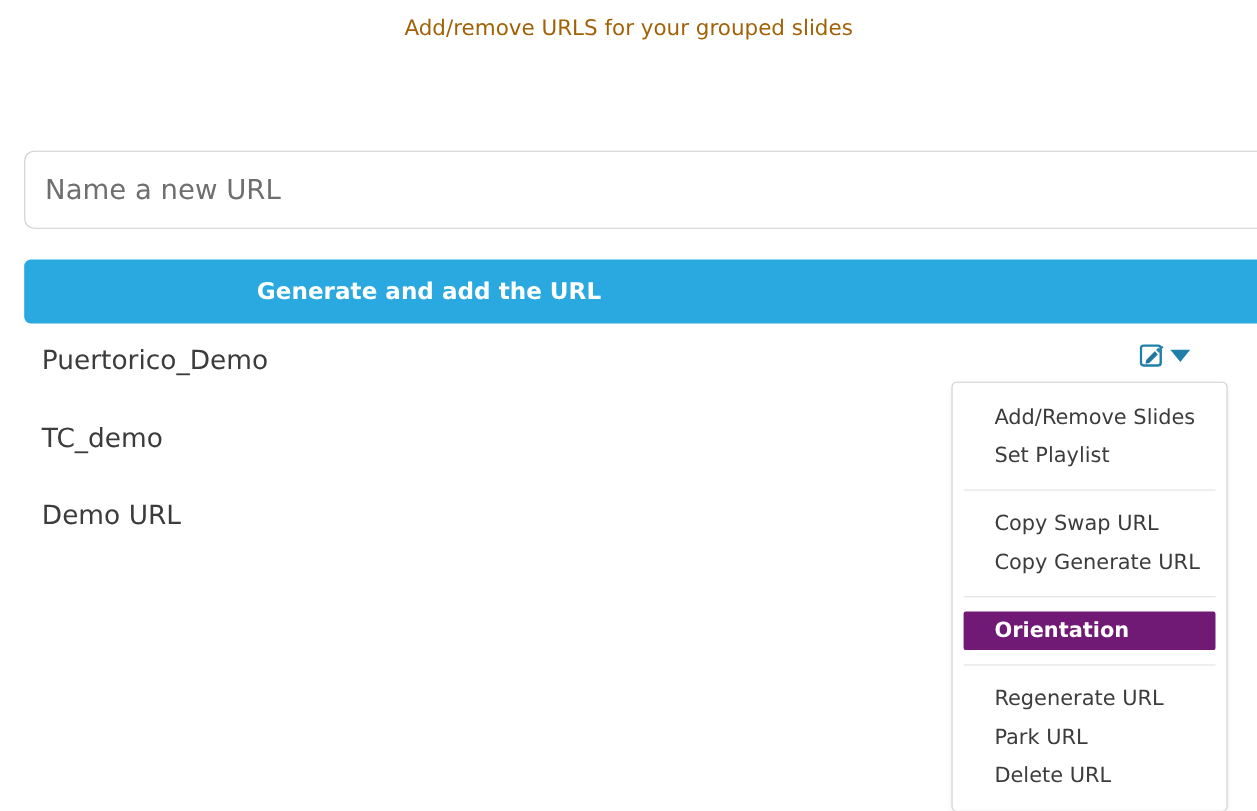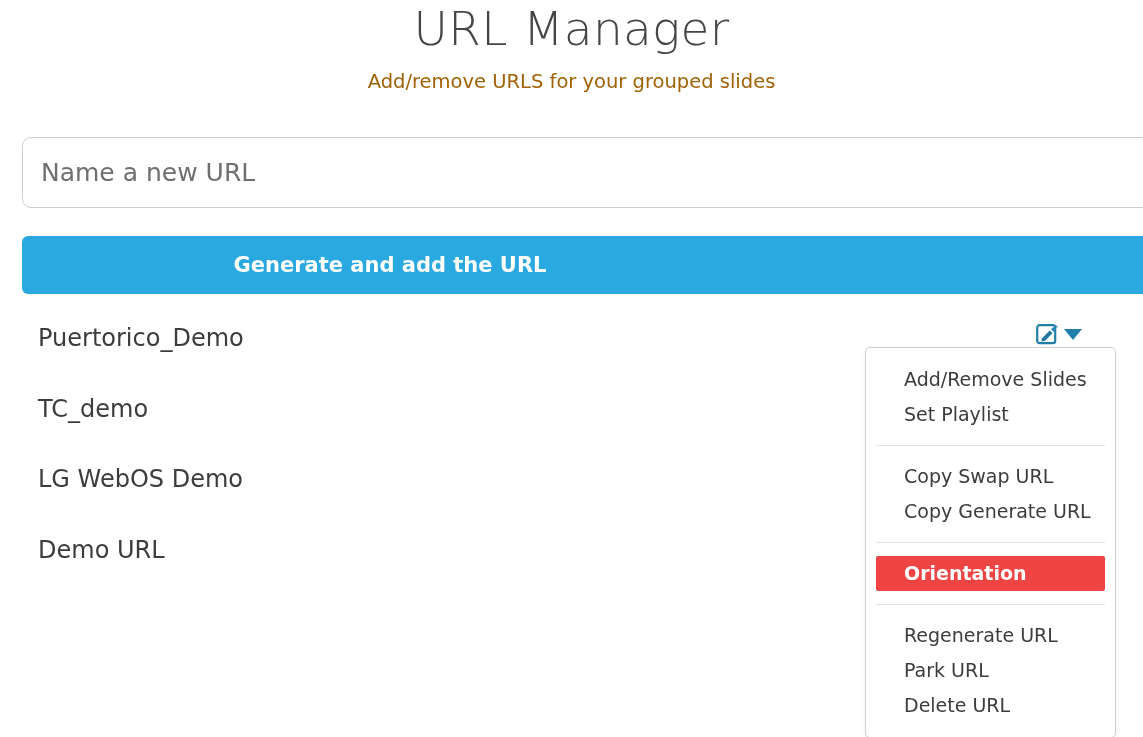--- a/index.html
+++ b/index.html
@@ -84,21 +84,21 @@
     line-height: 58px;
     padding: 0;
     
     text-indent: -404px;
   }
 
   
   .url-list {
     position: absolute;
     left: 0;
-    top: 314px;
+    top: 303px;
     width: 1101px;
   }
   .url-row {
     position: relative;
     height: 70.5px;
     box-sizing: border-box;
   }
   .url-row-label {
     position: absolute;
     left: 38px;
@@ -153,33 +153,32 @@
   }
   .dropdown-item {
     font-size: 19px;
     line-height: 1.0;
     color: #3c3c3c;
     padding: 8px 0 8px 38px;
     white-space: nowrap;
     cursor: pointer;
   }
   .dropdown-item.selected {
-    background: #ef4444;
+    background: #701a75;
     color: #ffffff;
     font-weight: bold;
     margin: 0 10px;
     padding-left: 28px;
     border-radius: 2px;
   }
 </style>
 </head>
 <body>
 
 <div class="header">
-  <h1 class="page-title">URL Manager</h1>
   <div class="page-subtitle">Add/remove URLS for your grouped slides</div>
 </div>
 
 <input class="url-input" type="text" placeholder="Name a new URL" style="">
 
 <button class="generate-btn">Generate and add the URL</button>
 
 <div class="url-list">
 
   <div class="url-row">
@@ -199,23 +198,20 @@
         </svg>
       </span>
     </div>
   </div>
 
 
   <div class="url-row">
     <div class="url-row-label">TC_demo</div>
   </div>
 
-  <div class="url-row">
-    <div class="url-row-label">LG WebOS Demo</div>
-  </div>
 
 
   <div class="url-row">
     <div class="url-row-label">Demo URL</div>
   </div>
 
 </div>
 
 <div class="dropdown">
 

